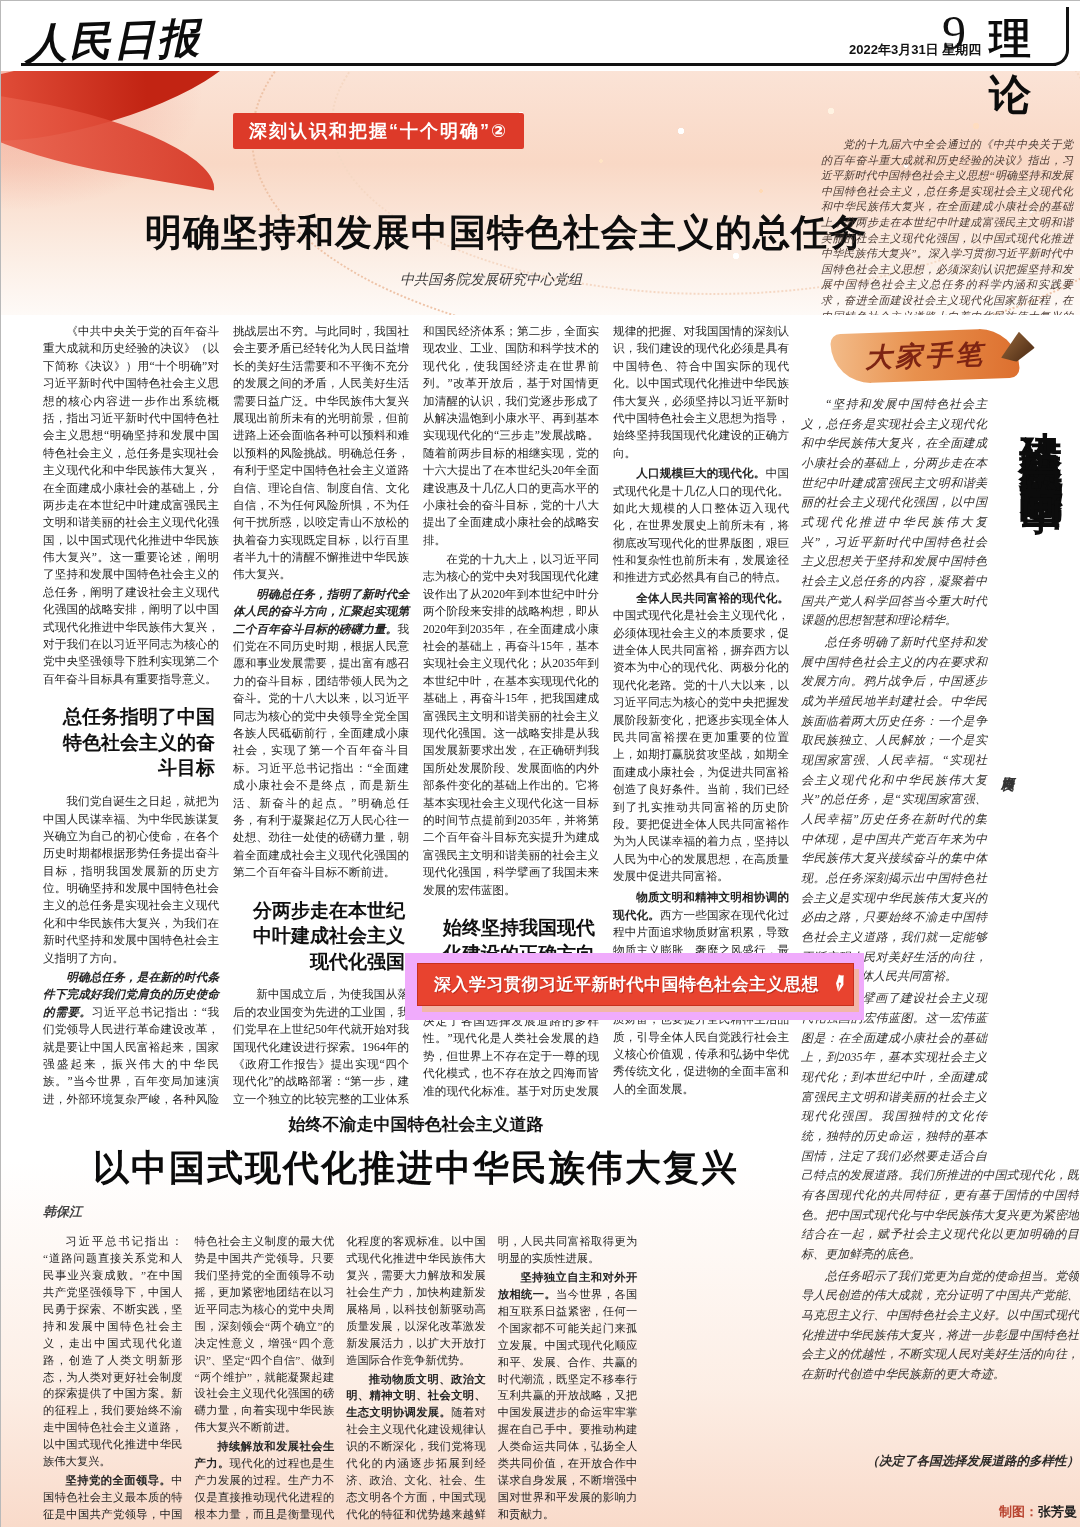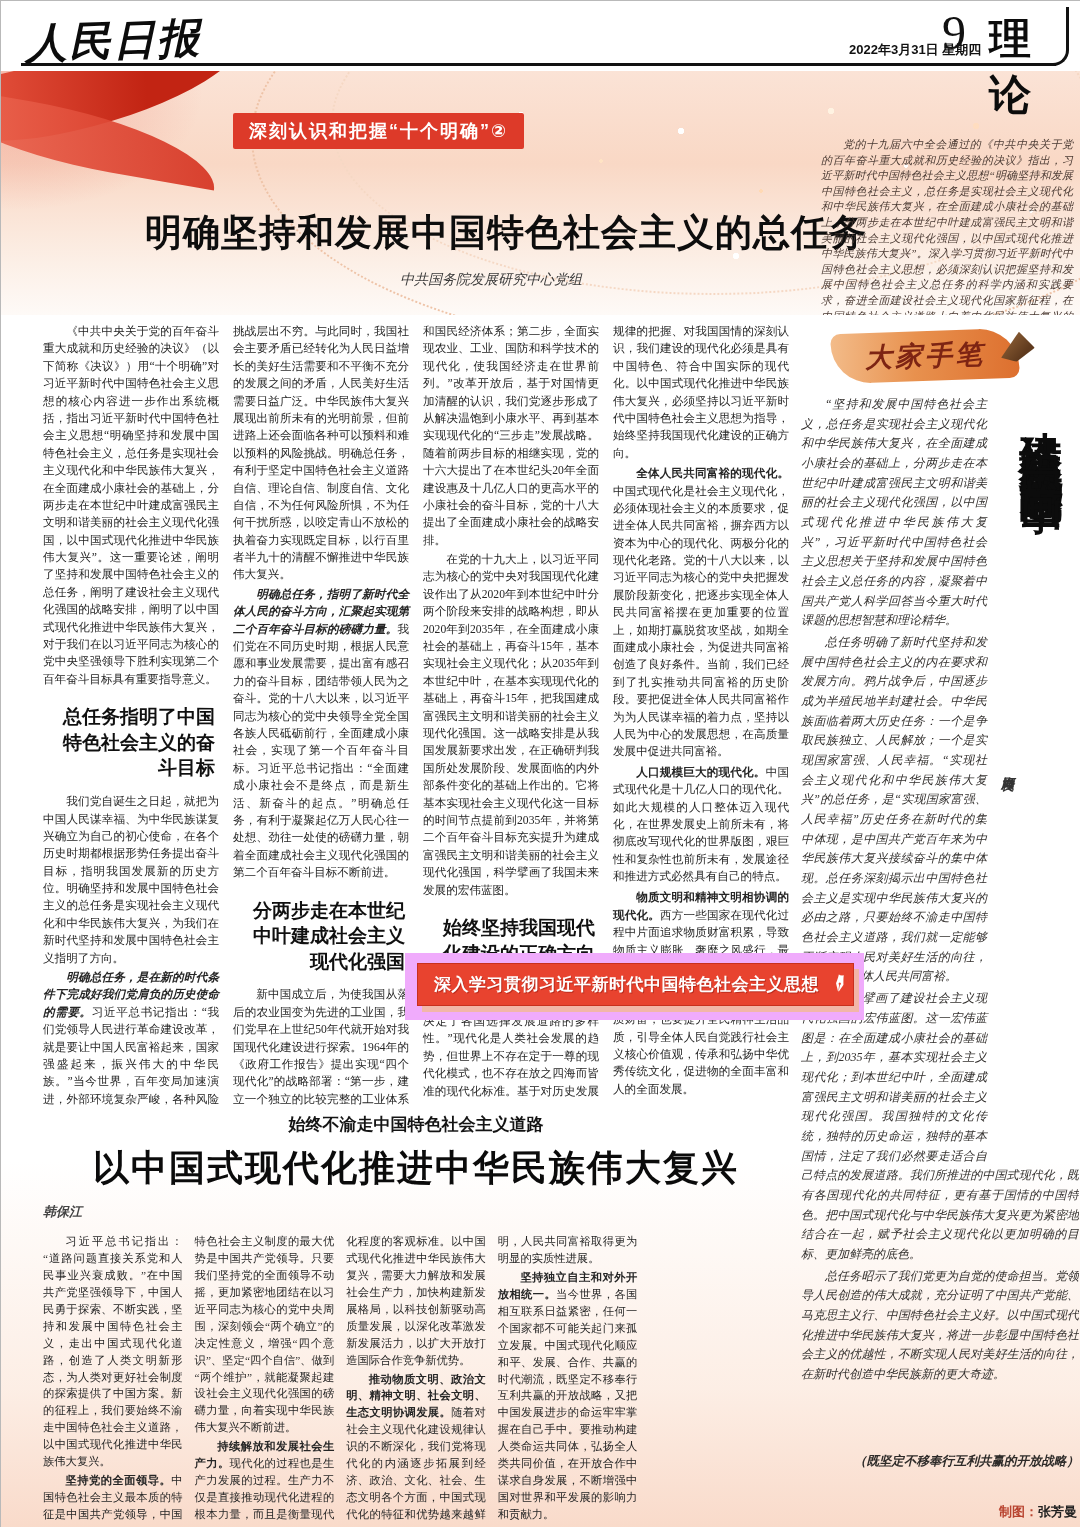--- a/index.html
+++ b/index.html
@@ -146,22 +146,22 @@
     <p class="para">我们党自诞生之日起，就把为中国人民谋幸福、为中华民族谋复兴确立为自己的初心使命，在各个历史时期都根据形势任务提出奋斗目标，指明我国发展新的历史方位。明确坚持和发展中国特色社会主义的总任务是实现社会主义现代化和中华民族伟大复兴，为我们在新时代坚持和发展中国特色社会主义指明了方向。</p>
     <p class="para"><span class="kai-lead">明确总任务，是在新的时代条件下完成好我们党肩负的历史使命的需要。</span><span>习近平总书记指出：“我们党领导人民进行革命建设改革，就是要让中国人民富裕起来，国家强盛起来，振兴伟大的中华民族。”当今世界，百年变局加速演进，外部环境复杂严峻，各种风险挑战层出不穷。与此同时，我国社会主要矛盾已经转化为人民日益增长的美好生活需要和不平衡不充分的发展之间的矛盾，人民美好生活需要日益广泛。中华民族伟大复兴展现出前所未有的光明前景，但前进路上还会面临各种可以预料和难以预料的风险挑战。明确总任务，有利于坚定中国特色社会主义道路自信、理论自信、制度自信、文化自信，不为任何风险所惧，不为任何干扰所惑，以咬定青山不放松的执着奋力实现既定目标，以行百里者半九十的清醒不懈推进中华民族伟大复兴。</span></p>
     <p class="para"><span class="kai-lead">明确总任务，指明了新时代全体人民的奋斗方向，汇聚起实现第二个百年奋斗目标的磅礴力量。</span><span>我们党在不同历史时期，根据人民意愿和事业发展需要，提出富有感召力的奋斗目标，团结带领人民为之奋斗。党的十八大以来，以习近平同志为核心的党中央领导全党全国各族人民砥砺前行，全面建成小康社会，实现了第一个百年奋斗目标。习近平总书记指出：“全面建成小康社会不是终点，而是新生活、新奋斗的起点。”明确总任务，有利于凝聚起亿万人民心往一处想、劲往一处使的磅礴力量，朝着全面建成社会主义现代化强国的第二个百年奋斗目标不断前进。</span></p>
 
     <h3>分两步走在本世纪中叶建成社会主义现代化强国</h3>
     <p class="para">新中国成立后，为使我国从落后的农业国变为先进的工业国，我们党早在上世纪50年代就开始对我国现代化建设进行探索。1964年的《政府工作报告》提出实现“四个现代化”的战略部署：“第一步，建立一个独立的比较完整的工业体系和国民经济体系；第二步，全面实现农业、工业、国防和科学技术的现代化，使我国经济走在世界前列。”改革开放后，基于对国情更加清醒的认识，我们党逐步形成了从解决温饱到小康水平、再到基本实现现代化的“三步走”发展战略。随着前两步目标的相继实现，党的十六大提出了在本世纪头20年全面建设惠及十几亿人口的更高水平的小康社会的奋斗目标，党的十八大提出了全面建成小康社会的战略安排。</p>
     <p class="para">在党的十九大上，以习近平同志为核心的党中央对我国现代化建设作出了从2020年到本世纪中叶分两个阶段来安排的战略构想，即从2020年到2035年，在全面建成小康社会的基础上，再奋斗15年，基本实现社会主义现代化；从2035年到本世纪中叶，在基本实现现代化的基础上，再奋斗15年，把我国建成富强民主文明和谐美丽的社会主义现代化强国。这一战略安排是从我国发展新要求出发，在正确研判我国所处发展阶段、发展面临的内外部条件变化的基础上作出的。它将基本实现社会主义现代化这一目标的时间节点提前到2035年，并将第二个百年奋斗目标充实提升为建成富强民主文明和谐美丽的社会主义现代化强国，科学擘画了我国未来发展的宏伟蓝图。</p>
 
     <h3>始终坚持我国现代化建设的正确方向</h3>
     <p class="para">习近平总书记指出：“现代化不是单选题。历史条件的多样性，决定了各国选择发展道路的多样性。”现代化是人类社会发展的趋势，但世界上不存在定于一尊的现代化模式，也不存在放之四海而皆准的现代化标准。基于对历史发展规律的把握、对我国国情的深刻认识，我们建设的现代化必须是具有中国特色、符合中国实际的现代化。以中国式现代化推进中华民族伟大复兴，必须坚持以习近平新时代中国特色社会主义思想为指导，始终坚持我国现代化建设的正确方向。</p>
+    <p class="para"><b class="strong-lead">人口规模巨大的现代化。</b><span>中国式现代化是十几亿人口的现代化。如此大规模的人口整体迈入现代化，在世界发展史上前所未有，将彻底改写现代化的世界版图，艰巨性和复杂性也前所未有，发展途径和推进方式必然具有自己的特点。</span></p>
     <p class="para"><b class="strong-lead">全体人民共同富裕的现代化。</b><span>中国式现代化是社会主义现代化，必须体现社会主义的本质要求，促进全体人民共同富裕，摒弃西方以资本为中心的现代化、两极分化的现代化老路。党的十八大以来，以习近平同志为核心的党中央把握发展阶段新变化，把逐步实现全体人民共同富裕摆在更加重要的位置上，如期打赢脱贫攻坚战，如期全面建成小康社会，为促进共同富裕创造了良好条件。当前，我们已经到了扎实推动共同富裕的历史阶段。要把促进全体人民共同富裕作为为人民谋幸福的着力点，坚持以人民为中心的发展思想，在高质量发展中促进共同富裕。</span></p>
-    <p class="para"><b class="strong-lead">人口规模巨大的现代化。</b><span>中国式现代化是十几亿人口的现代化。如此大规模的人口整体迈入现代化，在世界发展史上前所未有，将彻底改写现代化的世界版图，艰巨性和复杂性也前所未有，发展途径和推进方式必然具有自己的特点。</span></p>
     <p class="para"><b class="strong-lead">物质文明和精神文明相协调的现代化。</b><span>西方一些国家在现代化过程中片面追求物质财富积累，导致物质主义膨胀、奢靡之风盛行，最终出现了“精神家园的失落”。中国式现代化不能重蹈这些国家现代化的覆辙。我们不仅要创造丰富的物质财富，也要提升全民精神生活品质，引导全体人民自觉践行社会主义核心价值观，传承和弘扬中华优秀传统文化，促进物的全面丰富和人的全面发展。</span></p>
 
   </div>
 
   <div class="slogan-wrap">
     <div class="slogan">
       <span class="txt">深入学习贯彻习近平新时代中国特色社会主义思想</span>
       <span class="pen-nib">✒</span>
     </div>
   </div>
@@ -187,19 +187,19 @@
     <div class="rail-body kai">
       <div class="head-float">
         <div class="v-head">建设社会主义现代化强国的战略擘画</div>
         <div class="rail-author">顾海良</div>
       </div>
       <p>“坚持和发展中国特色社会主义，总任务是实现社会主义现代化和中华民族伟大复兴，在全面建成小康社会的基础上，分两步走在本世纪中叶建成富强民主文明和谐美丽的社会主义现代化强国，以中国式现代化推进中华民族伟大复兴”，习近平新时代中国特色社会主义思想关于坚持和发展中国特色社会主义总任务的内容，凝聚着中国共产党人科学回答当今重大时代课题的思想智慧和理论精华。</p>
       <p>总任务明确了新时代坚持和发展中国特色社会主义的内在要求和发展方向。鸦片战争后，中国逐步成为半殖民地半封建社会。中华民族面临着两大历史任务：一个是争取民族独立、人民解放；一个是实现国家富强、人民幸福。“实现社会主义现代化和中华民族伟大复兴”的总任务，是“实现国家富强、人民幸福”历史任务在新时代的集中体现，是中国共产党百年来为中华民族伟大复兴接续奋斗的集中体现。总任务深刻揭示出中国特色社会主义是实现中华民族伟大复兴的必由之路，只要始终不渝走中国特色社会主义道路，我们就一定能够不断实现人民对美好生活的向往，不断推进全体人民共同富裕。</p>
       <p>总任务擘画了建设社会主义现代化强国的宏伟蓝图。这一宏伟蓝图是：在全面建成小康社会的基础上，到2035年，基本实现社会主义现代化；到本世纪中叶，全面建成富强民主文明和谐美丽的社会主义现代化强国。我国独特的文化传统，独特的历史命运，独特的基本国情，注定了我们必然要走适合自己特点的发展道路。我们所推进的中国式现代化，既有各国现代化的共同特征，更有基于国情的中国特色。把中国式现代化与中华民族伟大复兴更为紧密地结合在一起，赋予社会主义现代化以更加明确的目标、更加鲜亮的底色。</p>
       <p>总任务昭示了我们党更为自觉的使命担当。党领导人民创造的伟大成就，充分证明了中国共产党能、马克思主义行、中国特色社会主义好。以中国式现代化推进中华民族伟大复兴，将进一步彰显中国特色社会主义的优越性，不断实现人民对美好生活的向往，在新时代创造中华民族新的更大奇迹。</p>
     </div>
-    <div class="rail-credit">（既坚定不移奉行互利共赢的开放战略）</div>
+    <div class="rail-credit">（决定了各国选择发展道路的多样性）</div>
     <div class="graphic-credit">
       <span class="lbl">制图：</span><span class="nm">张芳曼</span>
     </div>
   </div>
 
 </div>
 
 </body></html>

